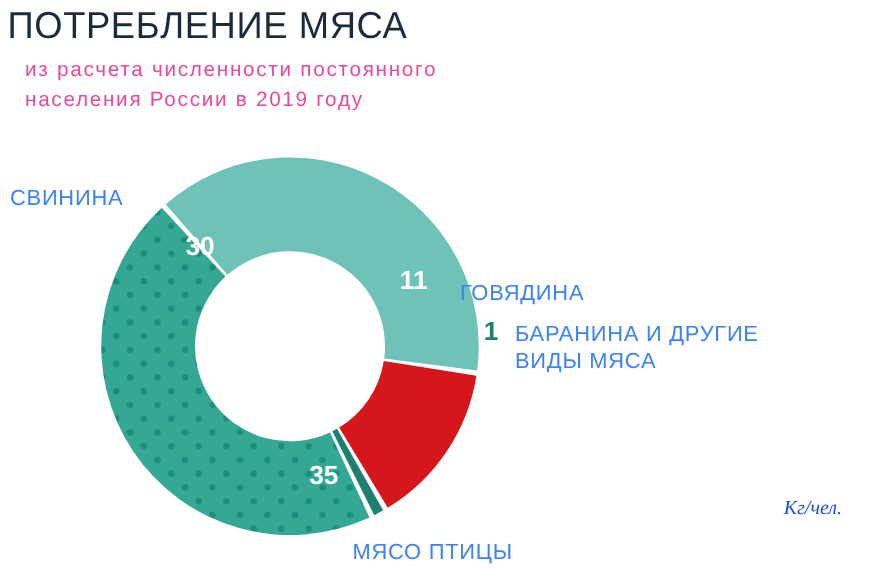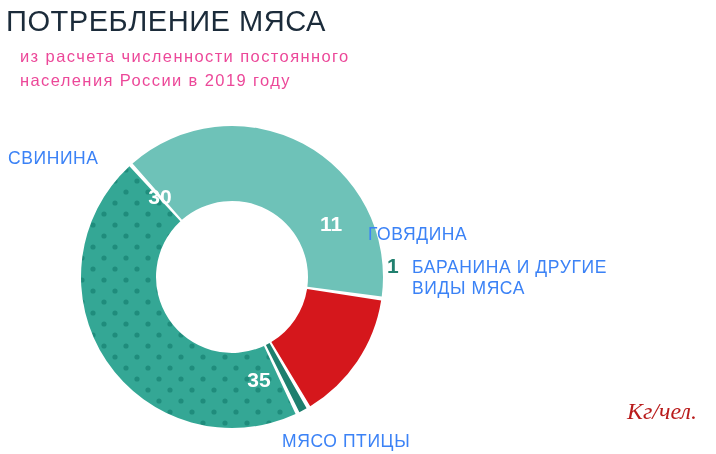--- a/index.html
+++ b/index.html
@@ -88,22 +88,22 @@
     font-weight: bold;
     color: #21806f;
   }
 
   .unit-note {
     position: absolute;
     left: 627px;
     top: 398px;
     font-family: "Liberation Serif", serif;
     font-style: italic;
-    font-size: 24px;
-    color: #b91c1c;
+    font-size: 16px;
+    color: #1d4ed8;
     white-space: nowrap;
   }
 
   .slice-value {
     font-family: "Liberation Sans", sans-serif;
     font-size: 21px;
     font-weight: bold;
     fill: #ffffff;
   }
 </style>

